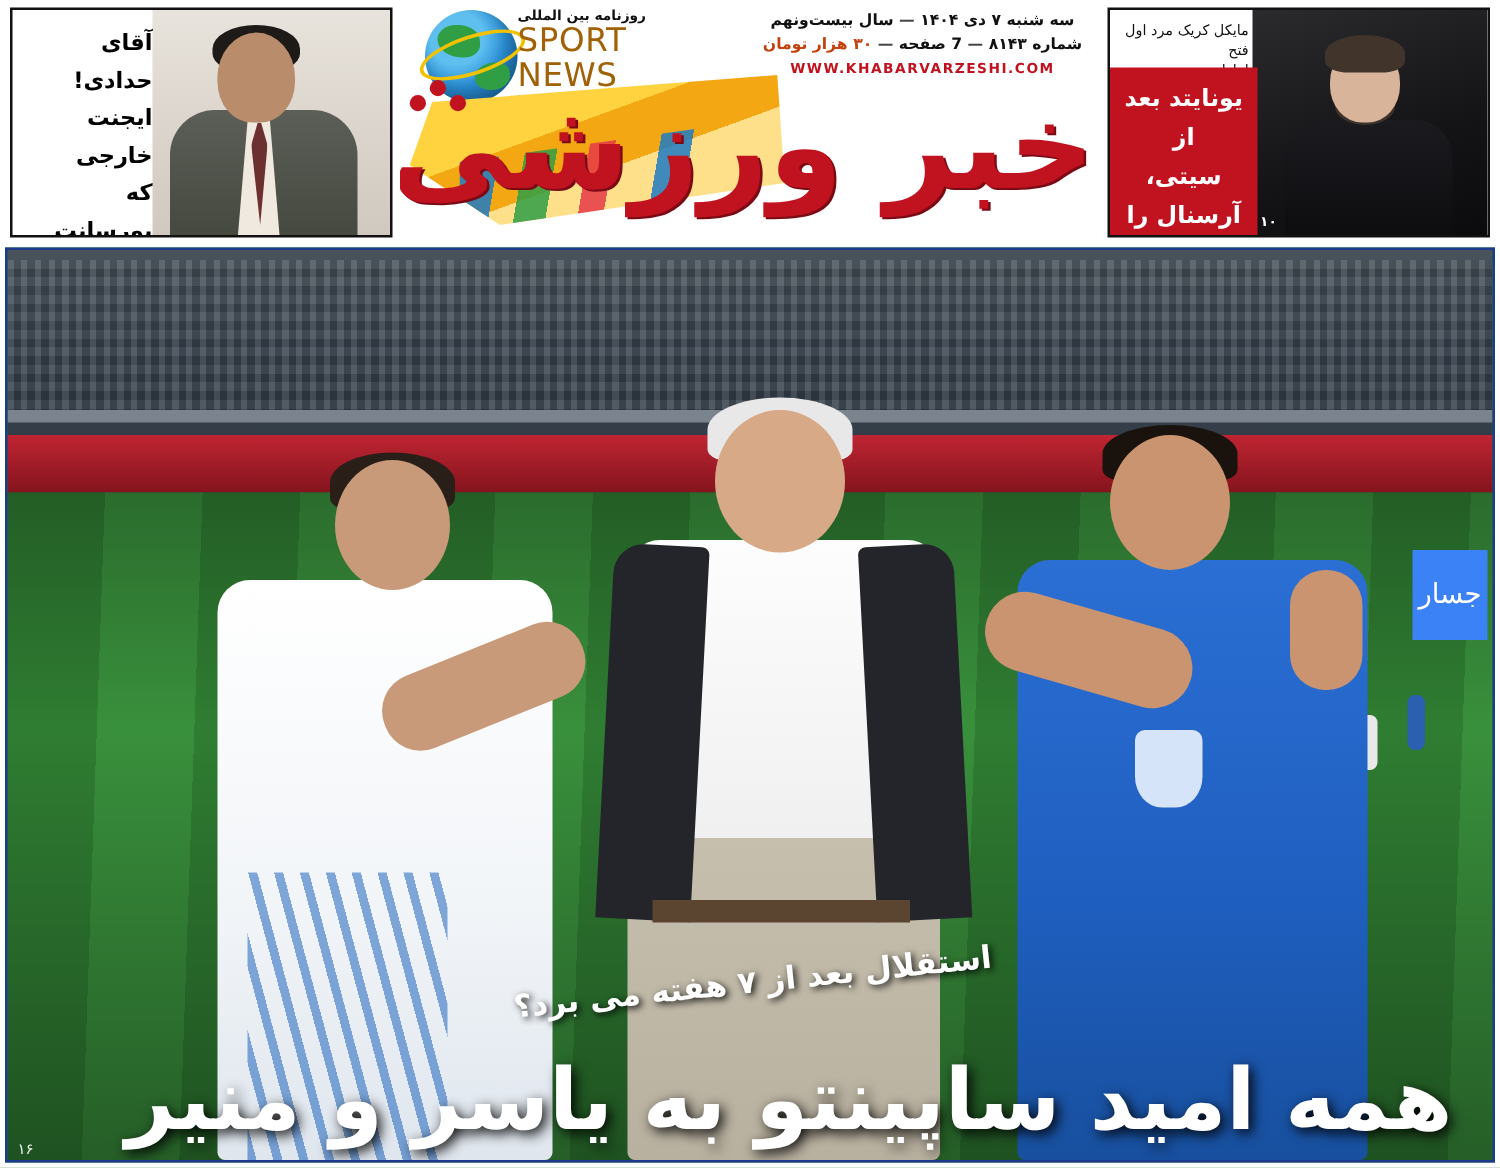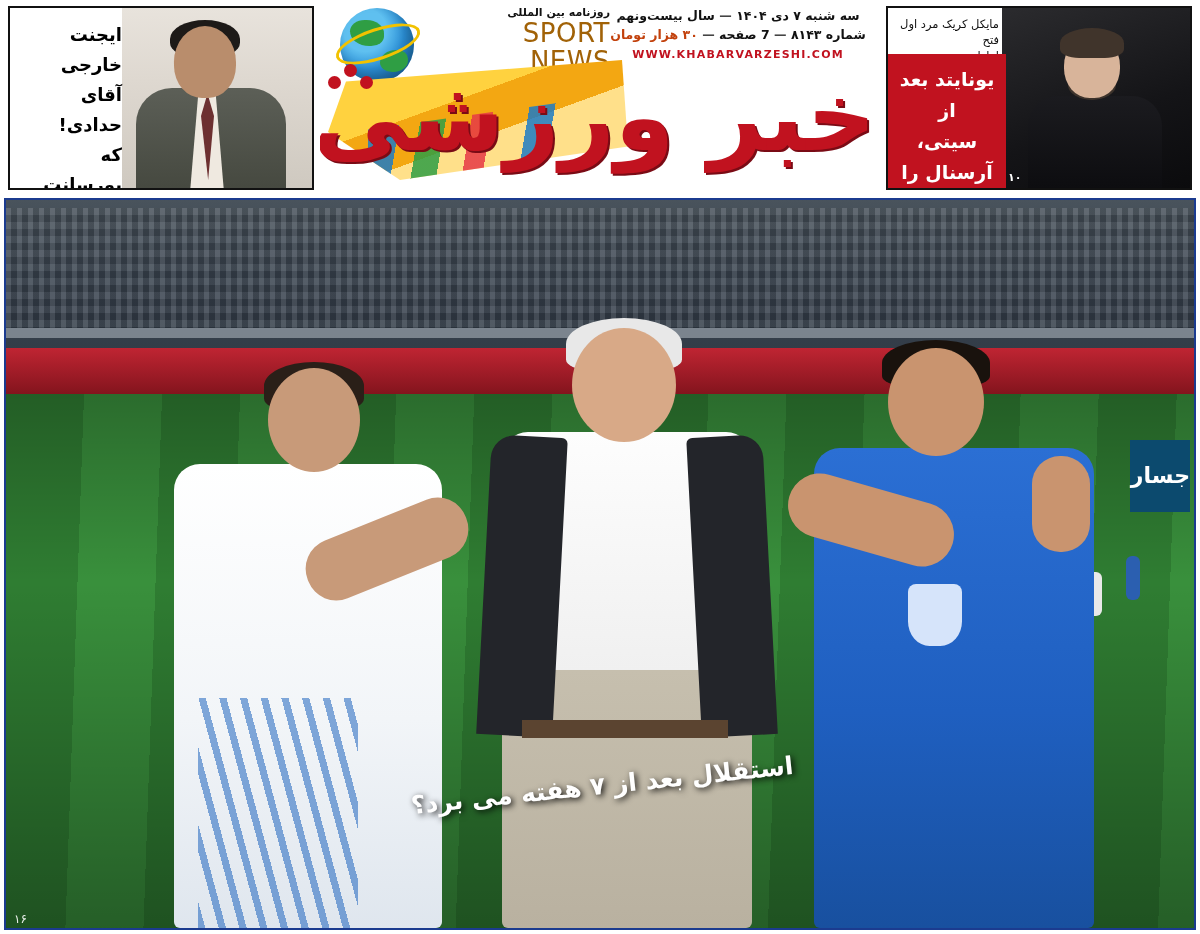--- a/index.html
+++ b/index.html
@@ -131,23 +131,23 @@
   .globe .ring {
     position: absolute;
     left: 0; top: 22px;
     width: 88px; height: 32px;
     border: 3px solid #f2c200;
     border-radius: 50%;
     transform: rotate(-18deg);
   }
   .sportnews {
     position: absolute;
-    left: 120px; top: 6px;
+    left: 94px; top: 6px;
     width: 170px;
-    text-align: right;
+    text-align: left;
     direction: ltr;
   }
   .sportnews .intl {
     font-size: 11px;
     color: #111;
     font-weight: bold;
     letter-spacing: .2px;
   }
   .sportnews .big {
     font-size: 26px;
@@ -398,26 +398,26 @@
   .fig-right .thumb { position:absolute; left: 236px; top: 108px; width: 58px; height: 96px; background:#c9946f; border-radius: 28px; }
 
   
   .far-p { position: absolute; width: 14px; height: 44px; border-radius: 6px; }
 
   
   .tag-orange {
     position: absolute;
     right: 4px; top: 240px;
     width: 60px; height: 72px;
-    background: #0c4a6e;
+    background: #3b82f6;
     color: #fff;
-    font-weight: bold;
+    font-weight: normal;
     font-size: 22px;
     line-height: 72px;
-    text-align: right;
+    text-align: center;
     direction: rtl;
   }
   .sub-headline {
     position: absolute;
     right: 400px; bottom: 128px;
     direction: rtl;
     font-size: 25px;
     font-weight: bold;
     color: #ffffff;
     text-shadow: 2px 2px 6px rgba(0,0,0,.9);
@@ -453,22 +453,22 @@
 
     <div class="teaser-left">
       <div class="photo">
         <div class="body"></div>
         <div class="shirt"></div>
         <div class="tie"></div>
         <div class="hair"></div>
         <div class="head"></div>
       </div>
       <div class="txt">
+        <div>آقای حدادی!</div>
         <div>ایجنت خارجی</div>
-        <div>آقای حدادی!</div>
         <div>که پورسانت دلاری</div>
 
       </div>
     </div>
 
     <div class="center-block">
 
       <div class="globe">
         <div class="ball"></div>
         <div class="ring"></div>
@@ -563,16 +563,17 @@
       <div class="bd"></div>
       <div class="crest"></div>
       <div class="hair"></div>
       <div class="hd"></div>
       <div class="arm"></div>
       <div class="thumb"></div>
     </div>
 
     <div class="tag-orange">جسار</div>
     <div class="sub-headline">استقلال بعد از ۷ هفته می برد؟</div>
+    <div class="main-headline">همه امید ساپینتو به یاسر و منیر</div>
     <div class="mp-pagenum">۱۶</div>
   </div>
 
 </div>
 
 </body></html>

